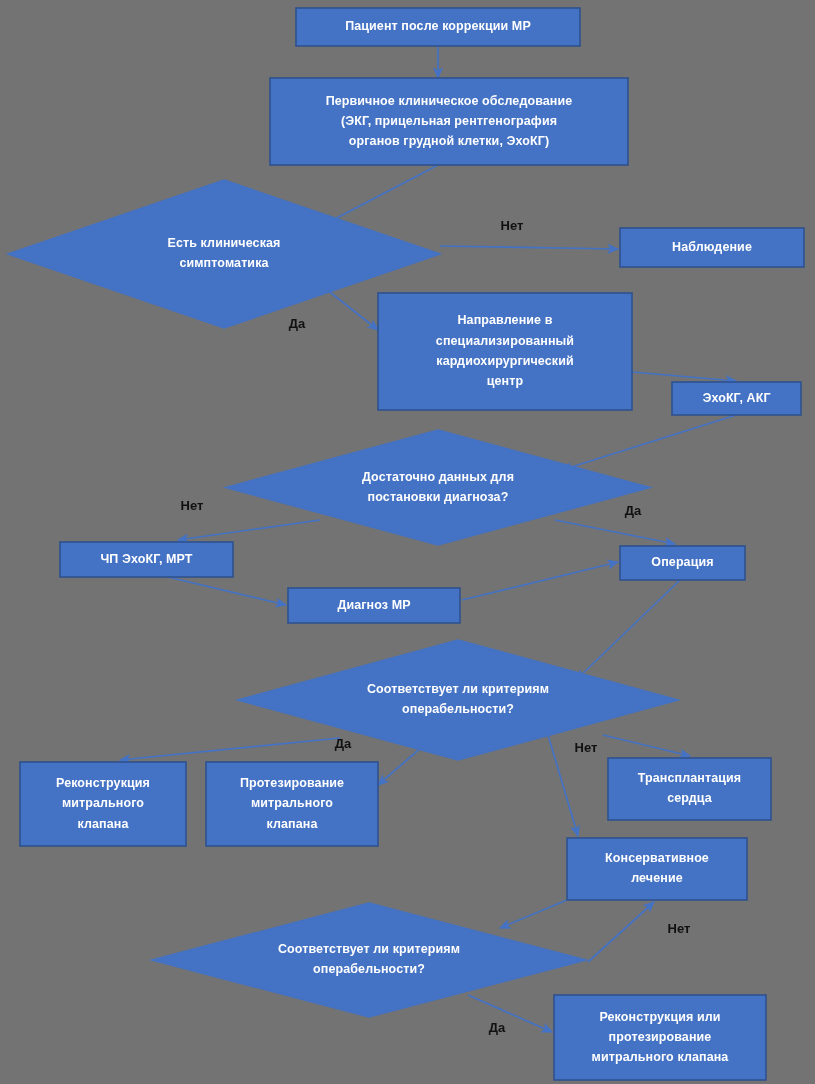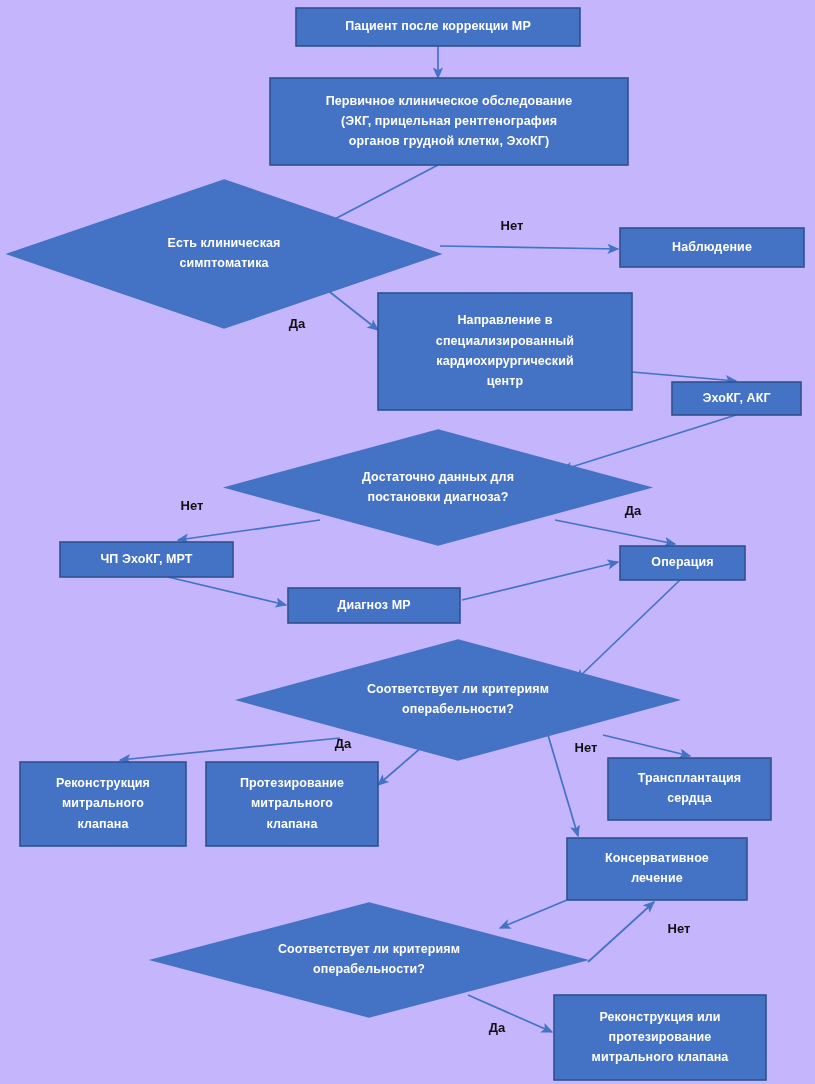--- a/index.html
+++ b/index.html
@@ -10,21 +10,21 @@
   body {
     width: 815px;
     height: 1084px;
     font-family: "Liberation Sans", sans-serif;
     overflow: hidden;
   }
   #flowchart-root {
     position: relative;
     width: 815px;
     height: 1084px;
-    background: #c4b5fd;
+    background: #737373;
   }
   svg#flow-svg {
     position: absolute;
     top: 0;
     left: 0;
     width: 815px;
     height: 1084px;
   }
   .node-shape {
     stroke-width: 1.6;

